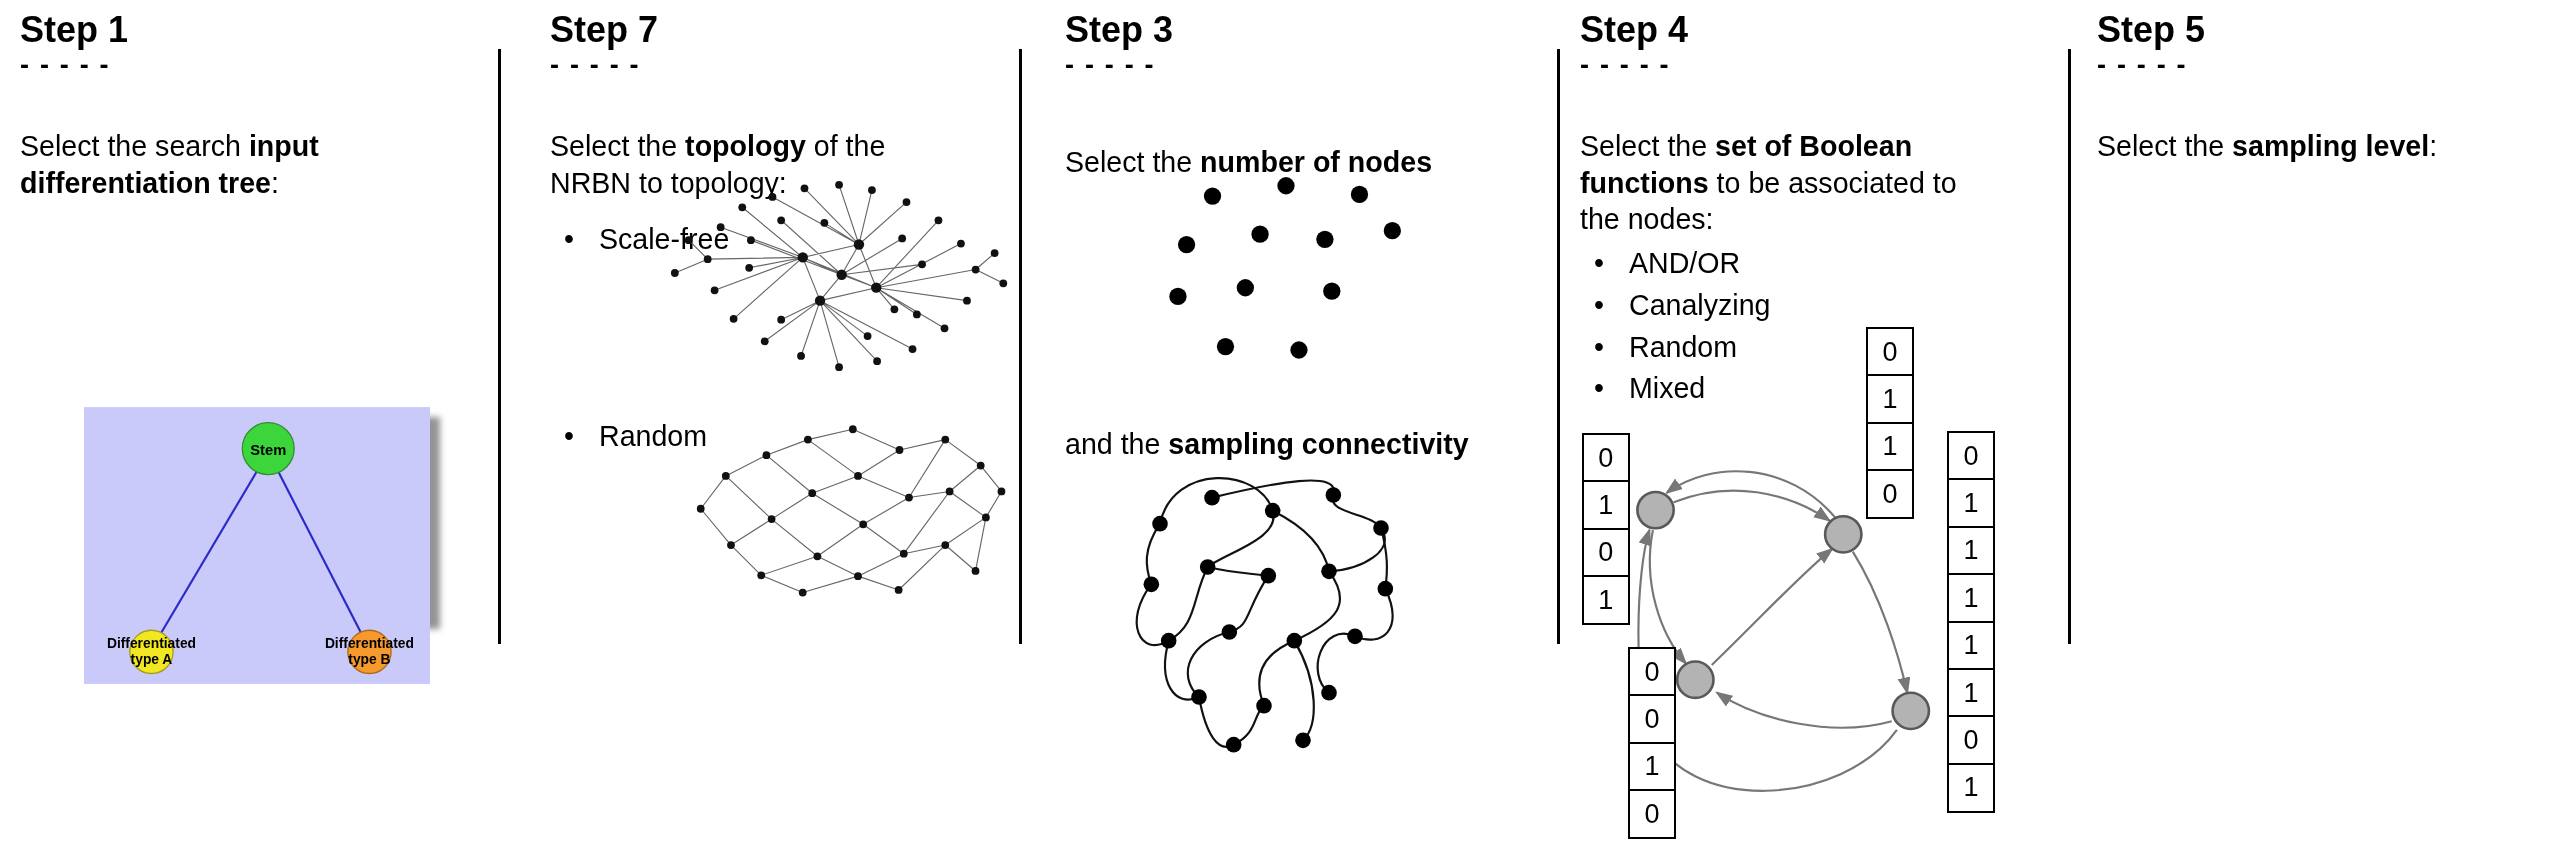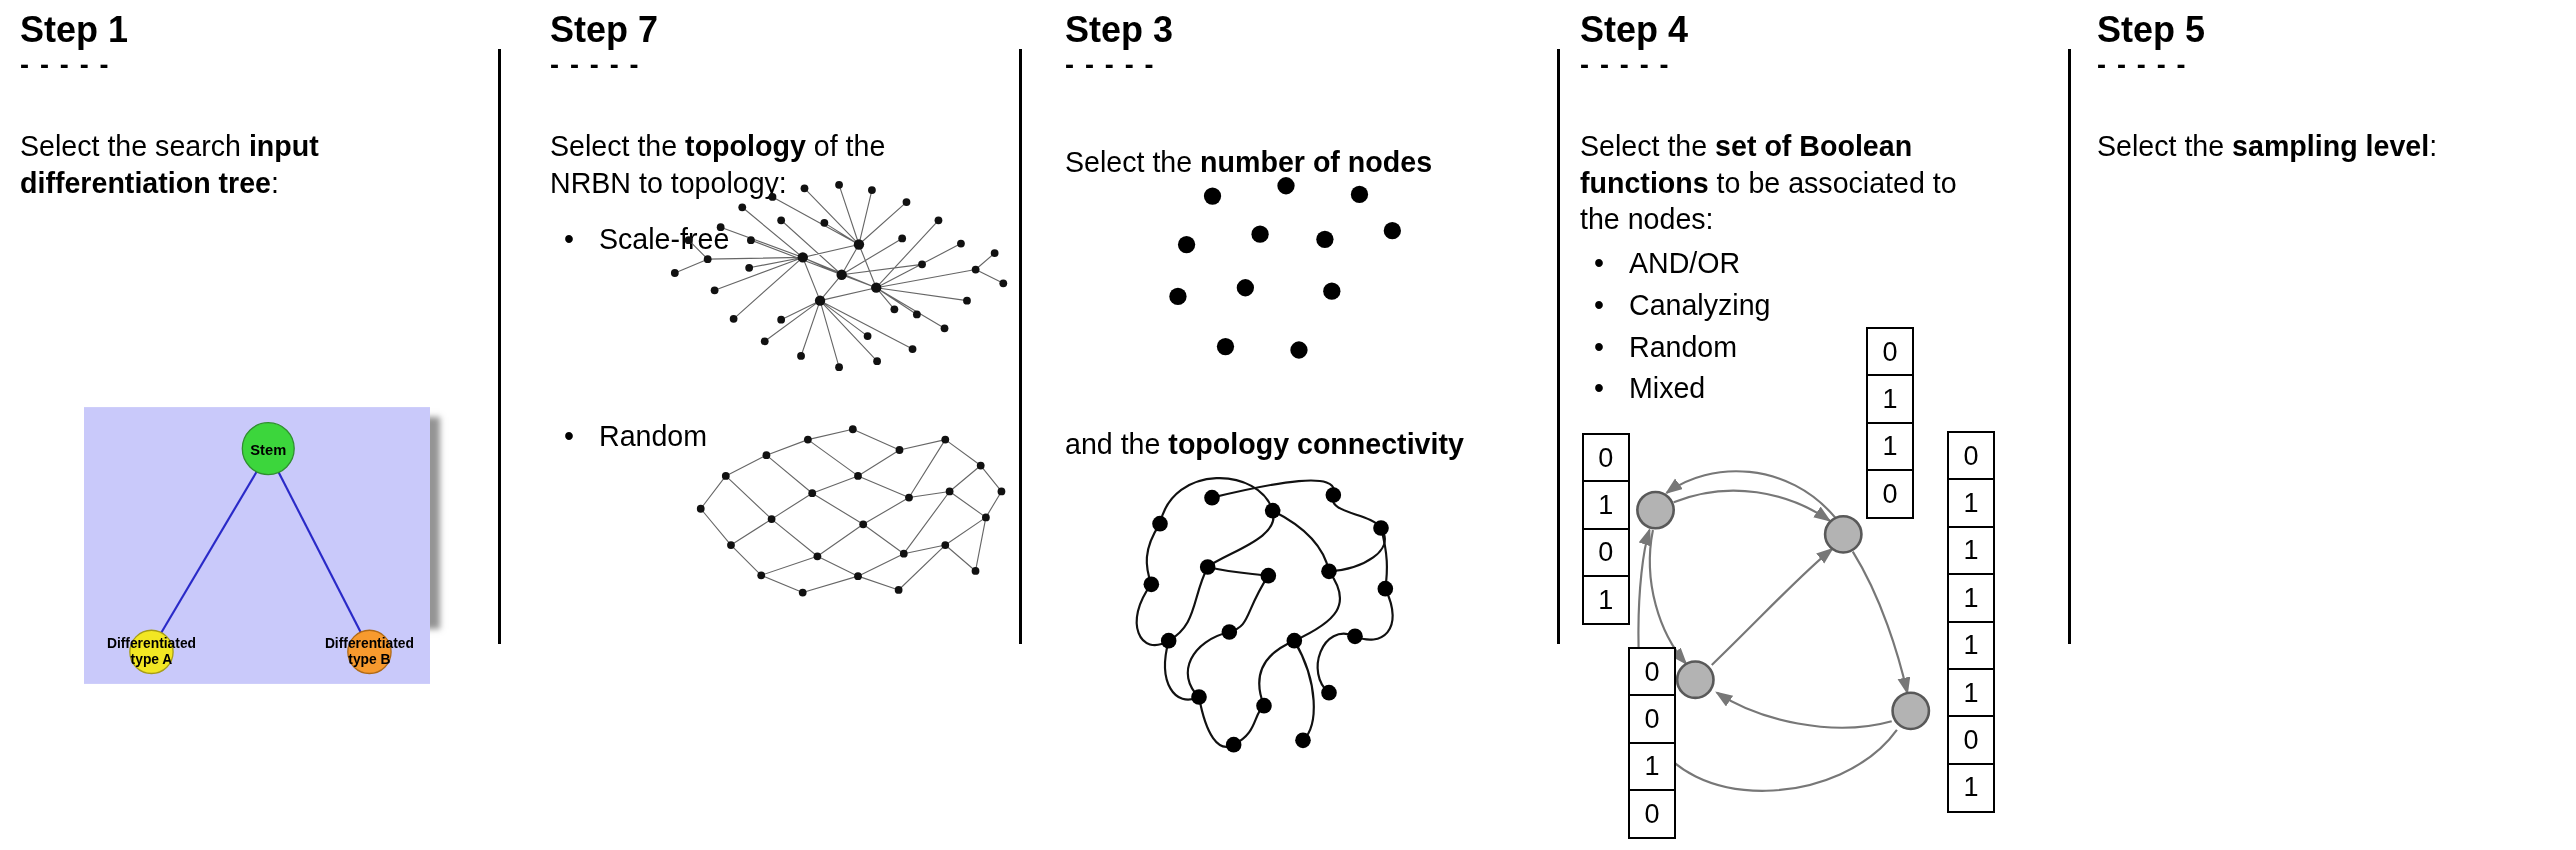--- a/index.html
+++ b/index.html
@@ -177,21 +177,21 @@
             <circle cx="200" cy="72" r="10"></circle>
             <circle cx="278" cy="62" r="10"></circle>
           <circle cx="30" cy="138" r="10"></circle>
             <circle cx="108" cy="128" r="10"></circle>
             <circle cx="208" cy="132" r="10"></circle>
           <circle cx="85" cy="196" r="10"></circle>
             <circle cx="170" cy="200" r="10"></circle>
         </g>
       </svg>
     </figure>
-    <p class="body" style="top:426px"><span>and the </span><b>topology connectivity</b></p>
+    <p class="body" style="top:426px"><span>and the </span><b>sampling connectivity</b></p>
     <figure class="fig" style="left:56px;top:476px">
       <svg width="286" height="286" viewBox="0 0 330 330">
         <g fill="none" stroke="#111" stroke-width="2.5">
           <path d="M45,55 C60,-15 160,-10 175,40 C185,72 122,88 100,105"></path>
           <path d="M105,25 C175,8 255,-8 245,22 C237,44 288,42 300,60 C318,86 278,108 240,110"></path>
           <path d="M35,125 C2,168 22,210 55,190 C88,172 82,140 100,105"></path>
           <path d="M170,115 C142,158 150,173 125,180 C82,190 62,228 90,255"></path>
           <path d="M240,110 C268,148 248,168 200,190 C162,206 152,232 165,265"></path>
           <path d="M305,130 C328,178 300,198 270,185 C232,168 212,228 240,250"></path>
           <path d="M90,255 C98,298 112,320 130,310 C158,296 152,276 165,265"></path>

